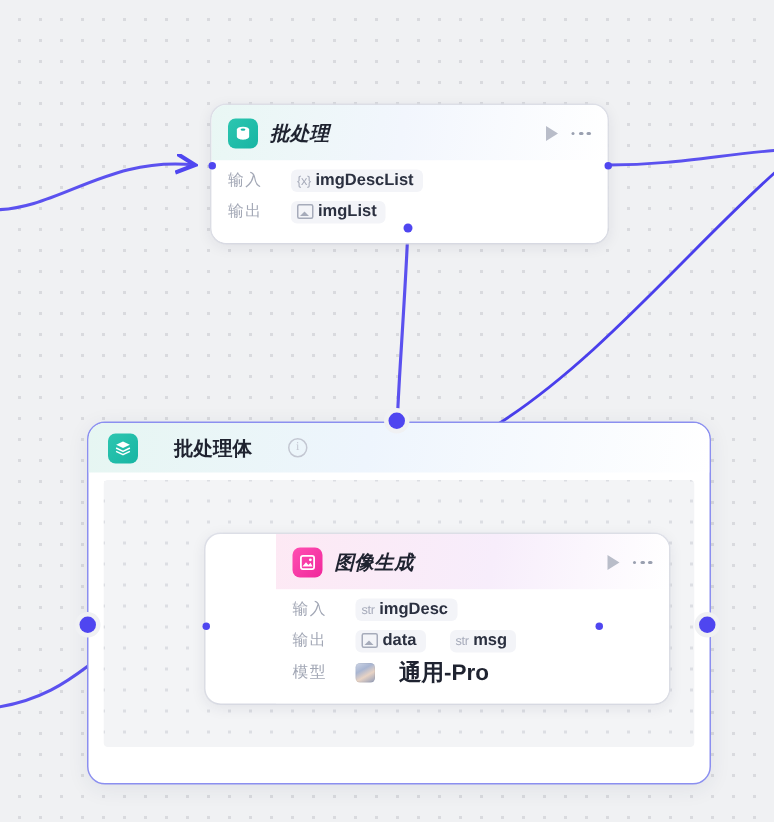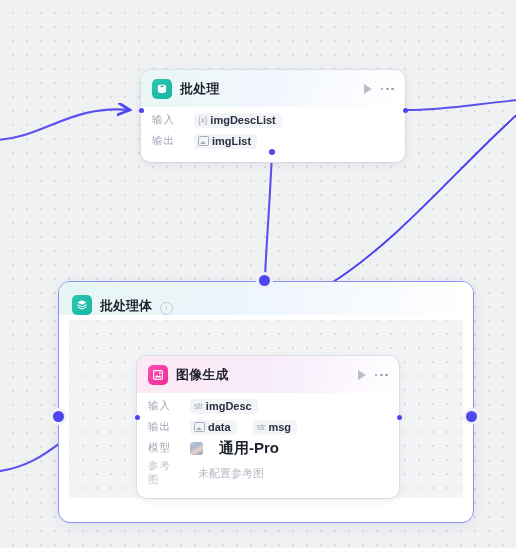--- a/index.html
+++ b/index.html
@@ -29,21 +29,21 @@
   }
   .node-hd{
     display:flex;align-items:center;
     padding:9px 11px 8px 11px;
     gap:8px;
   }
   .hd-batch{background:linear-gradient(100deg,#e9f7f4 0%,#f2f6fd 48%,#ffffff 100%);}
   .hd-img{background:linear-gradient(100deg,#fde9f4 0%,#f7edfb 55%,#ffffff 100%);}
   .node-title{
     font-size:13px;color:#1f2330;font-weight:700;letter-spacing:.2px;
-    flex:1;line-height:16px;
+    flex:1;line-height:16px;font-style:italic;
   }
   .ico{
     width:20px;height:20px;border-radius:5px;flex:0 0 auto;
     display:flex;align-items:center;justify-content:center;
   }
   .ico-teal{background:linear-gradient(135deg,#2cc6b0,#17b5a3);}
   .ico-pink{background:linear-gradient(135deg,#ff4fb2,#f0289b);}
   .hd-actions{display:flex;align-items:center;gap:9px;}
   .play-ico{width:0;height:0;border-left:8px solid #b9bdc9;border-top:5px solid transparent;border-bottom:5px solid transparent;}
   .dots-ico{display:flex;gap:2.5px;}
@@ -80,21 +80,21 @@
 
   
   #group-node{
     position:absolute;left:58px;top:281px;width:414px;height:240px;
     border:1.4px solid #8b8ff0;border-radius:12px;
     background:#ffffff;
     box-shadow:0 3px 14px rgba(40,45,90,.08);
     overflow:hidden;
   }
   #group-hd{
-    height:33px;display:flex;align-items:flex-end;gap:8px;padding:0 13px;
+    height:33px;display:flex;align-items:center;gap:24px;padding:0 13px;
     background:linear-gradient(100deg,#e6f6f2 0%,#eef5fd 45%,#ffffff 100%);
   }
   #group-title{font-size:13px;color:#1f2330;font-weight:700;}
   .info-ico{
     width:11px;height:11px;border-radius:50%;border:1px solid #c3c7d2;
     font-size:8px;line-height:10px;text-align:center;color:#c3c7d2;
     font-family:"Liberation Serif",serif;
   }
   #group-canvas{
     position:absolute;left:10px;top:38px;right:10px;bottom:24px;
@@ -190,21 +190,21 @@
     <span id="group-title">批处理体</span>
     <span class="info-ico">i</span>
   </div>
   <div id="group-canvas"></div>
 </div>
 
 <span class="port lg" style="left:259px;top:275px;"></span>
 <span class="port lg" style="left:53px;top:411px;"></span>
 <span class="port lg" style="left:466px;top:411px;"></span>
 
-<div class="node" id="image-node" style="left:137px;top:356px;width:262px;">
+<div class="node" id="image-node" style="left:137px;top:356px;width:262px;padding-left:47px;">
   <div class="node-hd hd-img">
     <span class="ico ico-pink">
       <svg width="12" height="12" viewBox="0 0 12 12" aria-hidden="true">
         <rect x="1.6" y="1.6" width="8.8" height="8.8" rx="1.4" fill="none" stroke="#ffffff" stroke-width="1.2"></rect>
         <path d="M2.6,8.6 L5.0,5.8 L6.6,7.6 L8.0,6.2 L9.4,8.6 Z" fill="#ffffff"></path>
         <circle cx="7.9" cy="4.2" r="0.95" fill="#ffffff"></circle>
       </svg>
     </span>
     <span class="node-title">图像生成</span>
     <span class="hd-actions">
@@ -237,21 +237,17 @@
         <span>msg</span>
       </span>
     </div>
 
     <div class="row">
       <span class="row-lbl">模型</span>
       <span class="model-thumb"></span>
       <span class="plain">通用-Pro</span>
     </div>
 
-    <div class="row">
-      <span class="row-lbl muted-lbl" style="width:34px;">参考图</span>
-      <span class="muted">未配置参考图</span>
-    </div>
 
   </div>
 </div>
 <span class="port sm" style="left:135px;top:415px;"></span>
 <span class="port sm" style="left:397px;top:415px;"></span>
 
 </body></html>

